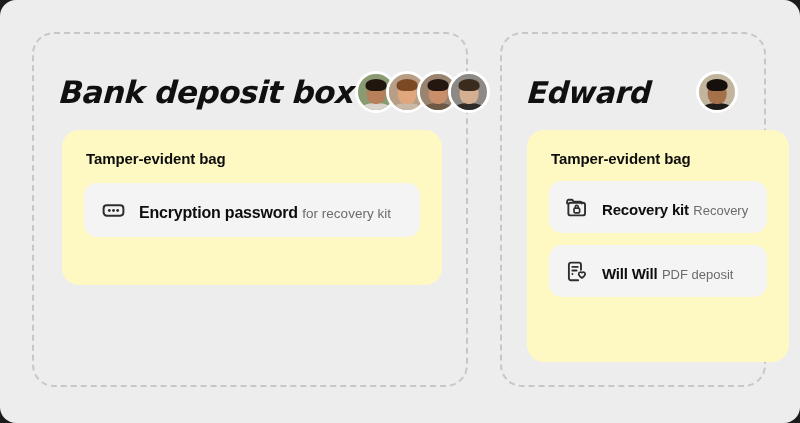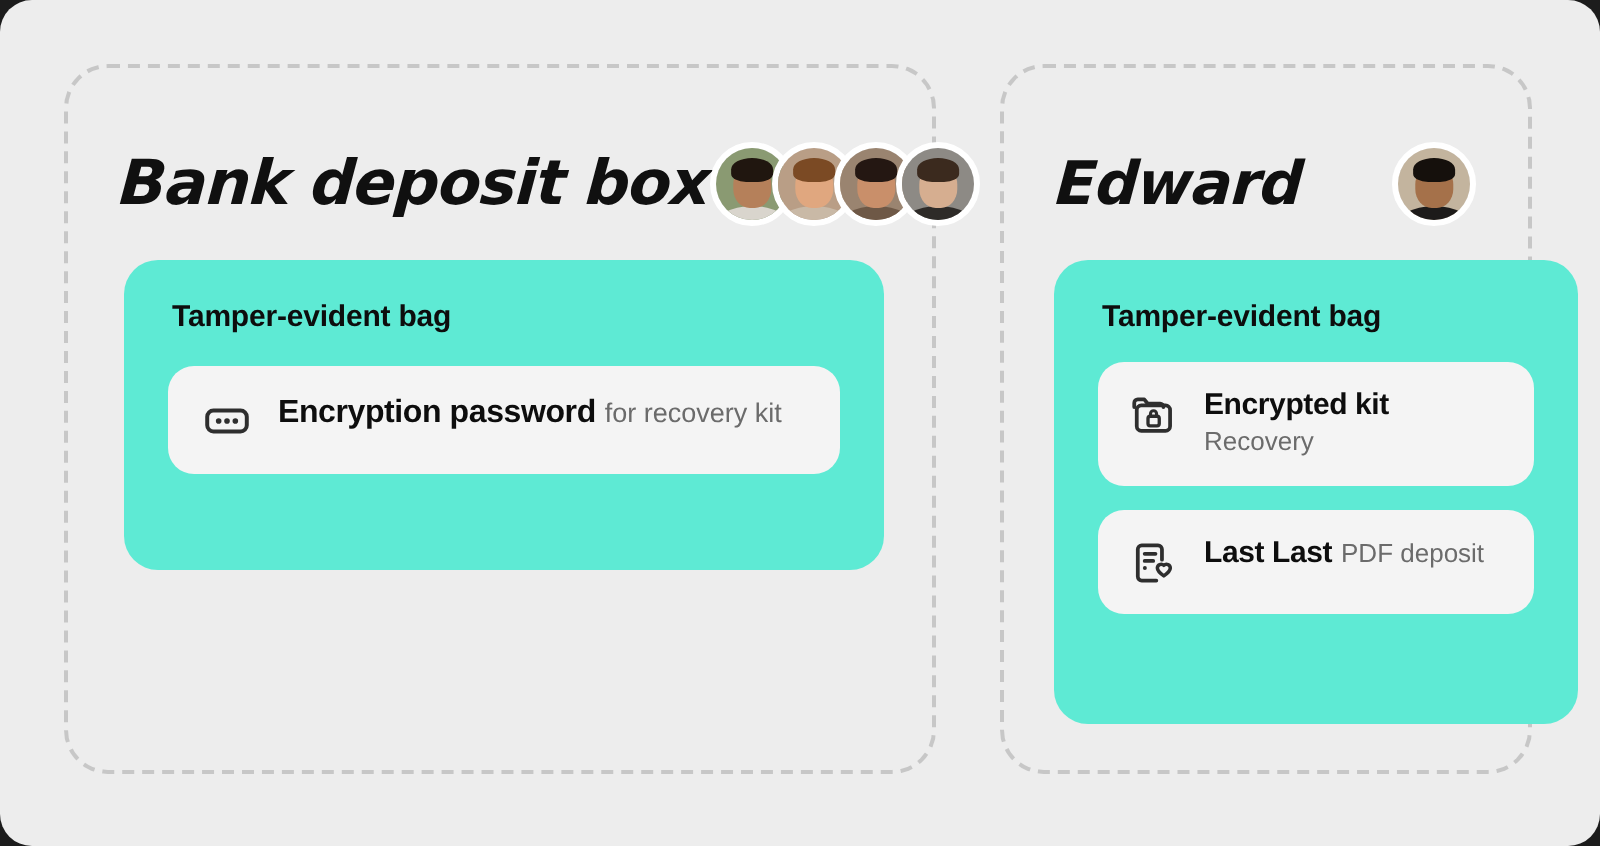--- a/index.html
+++ b/index.html
@@ -91,21 +91,21 @@
   .av-body { position:absolute; left:50%; bottom:-42%; width:108%; height:62%;
              transform:translateX(-50%); border-radius:50% 50% 0 0; }
   .av-head { position:absolute; left:50%; top:22%; width:52%; height:60%;
              transform:translateX(-50%); border-radius:48% 48% 44% 44%; }
   .av-hair { position:absolute; left:50%; top:14%; width:58%; height:32%;
              transform:translateX(-50%); border-radius:50% 50% 36% 36%; }
 
   
   .panel {
     position: absolute;
-    background: #5eead4;
+    background: #fef9c3;
     border-radius: 17px;
     box-sizing: border-box;
     padding: 20px 22px 22px 22px;
   }
   #panel-vault {
     left: 28px;
     top: 96px;
     width: 380px;
     height: 155px;
   }
@@ -120,21 +120,21 @@
     font-weight: 700;
     color: #0d0d0d;
     letter-spacing: -0.1px;
     margin: 0 0 16px 2px;
   }
   #panel-person .panel-title { margin-bottom: 14px; }
 
   
   .item {
     display: flex;
-    align-items: flex-start;
+    align-items: flex-end;
     background: #f4f4f4;
     border-radius: 13px;
     padding: 13px 14px;
     box-sizing: border-box;
   }
   .item + .item { margin-top: 12px; }
   #panel-vault .item { padding: 14px 16px; }
   .item-icon {
     flex: none;
     width: 26px;
@@ -243,35 +243,35 @@
       <div class="item">
         <span class="item-icon">
           <svg width="25" height="25" viewBox="0 0 24 24" fill="none">
             <path d="M3 8.2V6.2A1.7 1.7 0 0 1 4.7 4.5h3.1l1.6 2h6A1.7 1.7 0 0 1 17 8.2" stroke="currentColor" stroke-width="1.8" stroke-linecap="round" stroke-linejoin="round"></path>
             <rect x="4.2" y="7.4" width="16" height="12.2" rx="2.2" stroke="currentColor" stroke-width="1.8"></rect>
             <rect x="9.6" y="12.6" width="5.4" height="4.6" rx="1.1" stroke="currentColor" stroke-width="1.6"></rect>
             <path d="M10.8 12.5v-1.1a1.4 1.4 0 0 1 2.9 0v1.1" stroke="currentColor" stroke-width="1.5" stroke-linecap="round"></path>
           </svg>
         </span>
         <span class="item-text">
-          <span class="item-title">Encrypted kit</span>
+          <span class="item-title">Recovery kit</span>
           <span class="item-sub">Recovery</span>
         </span>
       </div>
 
       <div class="item">
         <span class="item-icon">
           <svg width="25" height="25" viewBox="0 0 24 24" fill="none">
             <path d="M13.6 20.4H6.6A1.9 1.9 0 0 1 4.7 18.5V5.4a1.9 1.9 0 0 1 1.9-1.9h7.8a1.9 1.9 0 0 1 1.9 1.9v5" stroke="currentColor" stroke-width="1.8" stroke-linecap="round" stroke-linejoin="round"></path>
             <path d="M8 7.6h5.2M8 11h4.1" stroke="currentColor" stroke-width="1.8" stroke-linecap="round"></path>
             <circle cx="8.1" cy="14.4" r="0.95" fill="currentColor"></circle>
             <path d="M17.2 13.1c1.2-1.1 3.1-.3 3.1 1.3 0 1.6-2.1 3.1-3.1 3.8-1-.7-3.1-2.2-3.1-3.8 0-1.6 1.9-2.4 3.1-1.3z" stroke="currentColor" stroke-width="1.7" stroke-linejoin="round"></path>
           </svg>
         </span>
         <span class="item-text">
-          <span class="item-title">Last Last</span>
+          <span class="item-title">Will Will</span>
           <span class="item-sub">PDF deposit</span>
         </span>
       </div>
     </div>
   </div>
 
 </div>
 
 </body></html>

